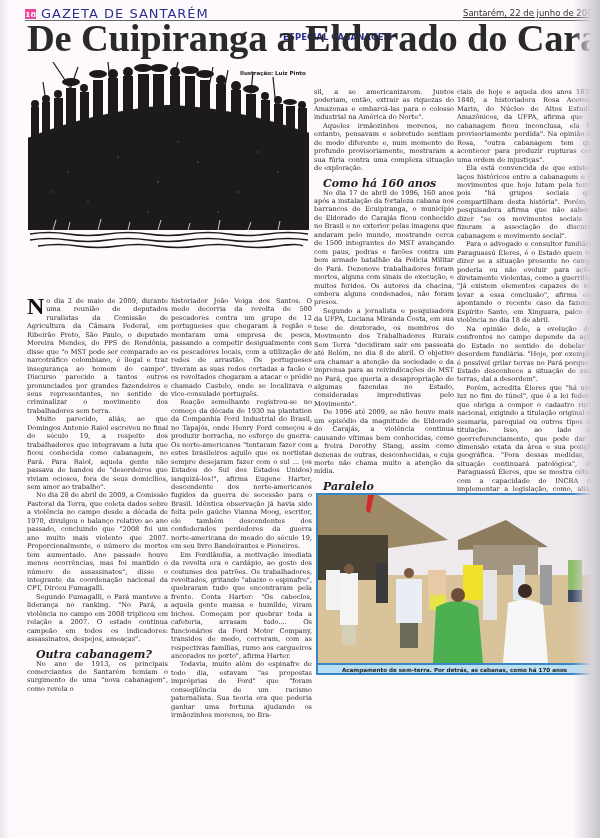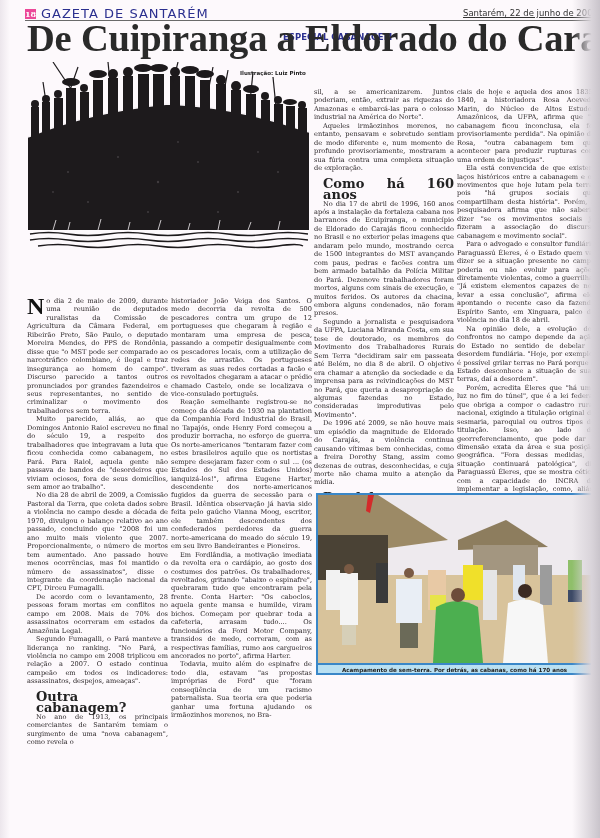--- a/index.html
+++ b/index.html
@@ -58,22 +58,22 @@
     font-size: 5.5px; font-weight: bold; color: #222;
   }
   
   .col {
     position: absolute; font-family: "DejaVu Serif", serif;
     font-size: 6.6px; line-height: 8.45px; text-align: justify; color: #2a2527;
   }
   .col p { text-indent: 9px; }
   .col p.noindent { text-indent: 0; margin-top: 32px; }
   .col h3 {
-    font-family: "DejaVu Serif", serif; font-size: 13px; font-weight: bold;
-    line-height: 11px; margin-top: 5px; margin-left: 9px; color: #222;
+    font-family: "DejaVu Serif", serif; font-size: 11px; font-weight: bold;
+    line-height: 11px; margin-top: 5px; margin-left: 9px; color: #222; font-style: italic;
   }
   .col1 { left: 27px; top: 265px; width: 141px; }
   .col2 { left: 171px; top: 265px; width: 141px; }
   .col3 { left: 314px; top: 56px; width: 140px; }
   .col4 { left: 457px; top: 56px; width: 138px; }
   .dropcap {
     float: left; font-family: "Liberation Serif", serif; font-weight: bold;
     font-size: 24px; line-height: 17px; padding-right: 2px; margin-top: 1px; color: #111;
   }
   
@@ -197,21 +197,20 @@
       <line x1="15" y1="20" x2="18" y2="40"></line>
     </g>
   </svg>
 </div>
 <span class="credit">Ilustração: Luiz Pinto</span>
 
 <div class="col col1">
   <p class="noindent"><span class="dropcap">N</span><span>o dia 2 de maio de 2009, durante uma reunião de deputados ruralistas da Comissão de Agricultura da Câmara Federal, em Ribeirão Preto, São Paulo, o deputado Moreira Mendes, do PPS de Rondônia, disse que "o MST pode ser comparado ao narcotráfico colombiano, é ilegal e traz insegurança ao homem do campo". Discurso parecido a tantos outros pronunciados por grandes fazendeiros e seus representantes, no sentido de criminalizar o movimento dos trabalhadores sem terra.</span></p>
   <p>Muito parecido, aliás, ao que Domingos Antonio Raiol escreveu no final do século 19, a respeito dos trabalhadores que integravam a luta que ficou conhecida como cabanagem, no Pará. Para Raiol, aquela gente não passava de bandos de "desordeiros que viviam ociosos, fora de seus domicílios, sem amor ao trabalho".</p>
   <p>No dia 28 de abril de 2009, a Comissão Pastoral da Terra, que coleta dados sobre a violência no campo desde a década de 1970, divulgou o balanço relativo ao ano passado, concluindo que "2008 foi um ano muito mais violento que 2007. Proporcionalmente, o número de mortos tem aumentado. Ano passado houve menos ocorrências, mas foi mantido o número de assassinatos", disse o integrante da coordenação nacional da CPT, Dirceu Fumagalli.</p>
-  <p>De acordo com o levantamento, 28 pessoas foram mortas em conflitos no campo em 2008. Mais de 70% dos assassinatos ocorreram em estados da Amazônia Legal.</p>
   <p>Segundo Fumagalli, o Pará manteve a liderança no ranking. "No Pará, a violência no campo em 2008 triplicou em relação a 2007. O estado continua campeão em todos os indicadores: assassinatos, despejos, ameaças".</p>
   <h3>Outra cabanagem?</h3>
   <p>No ano de 1913, os principais comerciantes de Santarém temiam o surgimento de uma "nova cabanagem", como revela o</p>
 </div>
 
 <div class="col col2">
   <p class="noindent">historiador João Veiga dos Santos. O medo decorria da revolta de 500 pescadores contra um grupo de 12 portugueses que chegaram à região e montaram uma empresa de pesca, passando a competir desigualmente com os pescadores locais, com a utilização de redes de arrastão. Os portugueses tiveram as suas redes cortadas a facão e os revoltados chegaram a atacar o prédio chamado Castelo, onde se localizava o vice-consulado português.</p>
   <p>Reação semelhante registrou-se no começo da década de 1930 na plantation da Companhia Ford Industrial do Brasil, no Tapajós, onde Henry Ford começou a produzir borracha, no esforço de guerra. Os norte-americanos "tentaram fazer com estes brasileiros aquilo que os nortistas sempre desejaram fazer com o sul ... (os Estados do Sul dos Estados Unidos) ianquizá-los!", afirma Eugene Harter, descendente dos norte-americanos fugidos da guerra de secessão para o Brasil. Idêntica observação já havia sido feita pelo gaúcho Vianna Moog, escritor, ele também descendentes dos confederados perdedores da guerra norte-americana do meado do século 19, em seu livro Bandeirantes e Pioneiros.</p>
   <p>Em Fordlândia, a motivação imediata da revolta era o cardápio, ao gosto dos costumes dos patrões. Os trabalhadores, revoltados, gritando "abaixo o espinafre", quebraram tudo que encontraram pela frente. Conta Harter: "Os caboclos, aquela gente mansa e humilde, viram bichos. Começam por quebrar toda a cafeteria, arrasam tudo.... Os funcionários da Ford Motor Company, transidos de medo, correram, com as respectivas famílias, rumo aos cargueiros ancorados no porto", afirma Harter.</p>
   <p>Todavia, muito além do espinafre de todo dia, estavam "as propostas impróprias de Ford" que "foram conseqüência de um racismo paternalista. Sua teoria era que poderia ganhar uma fortuna ajudando os irmãozinhos morenos, no Bra-</p>

